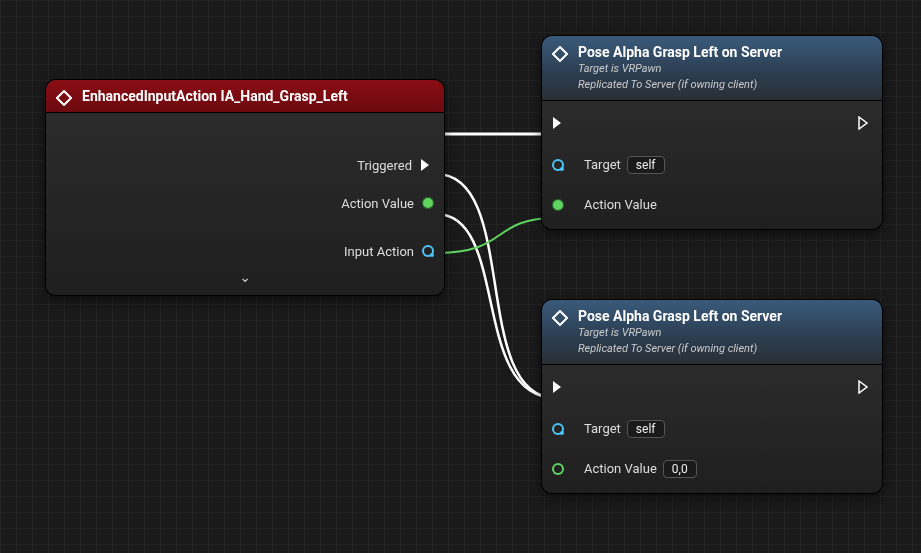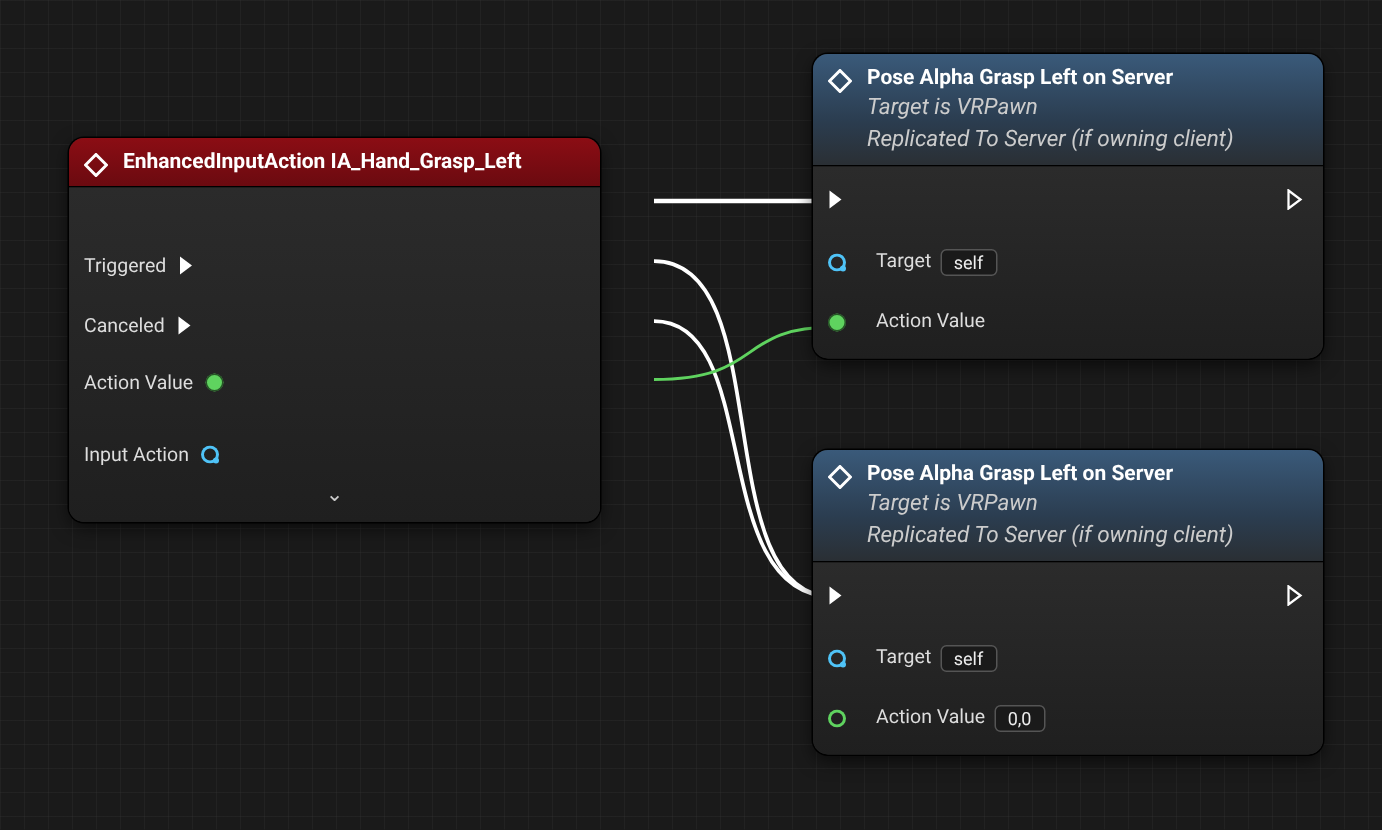--- a/index.html
+++ b/index.html
@@ -36,31 +36,31 @@
   .header {
     display:flex; flex-direction:column; gap:2px;
     padding: 8px 12px 8px 36px;
     border-radius: 10px 10px 0 0;
     position: relative;
   }
   .header .icon {
     position:absolute; left:10px; top:10px; width:16px; height:16px;
   }
   .header .title { font-weight:700; font-size:14px; color:#fff; white-space:nowrap; }
-  .header .sub { font-style:italic; font-size:15px; color:#cccccc; line-height:1.25; }
+  .header .sub { font-style:italic; font-size:11px; color:#cccccc; line-height:1.25; }
 
   .body {
     padding: 8px 10px 10px 10px;
     background: linear-gradient(#2b2b2b, #1f1f1f);
     border-radius: 0 0 10px 10px;
   }
 
   .row { display:flex; align-items:center; height:28px; font-size:13px; color:#ddd; }
   .row .lbl { flex: 0 0 auto; white-space: nowrap; }
-  .row.right { }
+  .row.right { justify-content:flex-end; }
   .row.right .lbl { margin-right:8px; text-align:right; }
   .row.left { justify-content:flex-start; }
   .row.left .lbl { margin-left:20px; }
 
   .pin { width:14px; height:14px; display:inline-flex; align-items:center; justify-content:center; }
 
   .pin-exec-out, .pin-exec-in { width:14px; height:14px; }
   .pin-exec-out svg, .pin-exec-in svg { display:block; }
 
   .pin-data { width:12px; height:12px; border-radius:50%; box-shadow: inset 0 0 0 1px rgba(0,0,0,.6); }
@@ -70,21 +70,21 @@
   .pin-blue-hollow::after { content:""; display:block; width:4px; height:4px; border-radius:50%; background:#4fc3f7; transform:translate(4px,4px);}
 
   .selfbox, .inputbox {
     background:#1a1a1a; border:1px solid #555; border-radius:4px;
     padding:1px 8px; font-size:12px; color:#eee; margin-left:6px;
   }
 
   .expand { text-align:center; color:#ccc; font-size:14px; padding-top:4px; }
 
   
-  #nodeA { left:46px; top:92px; width:354px; }
+  #nodeA { left:46px; top:80px; width:398px; }
   #nodeB { left:542px; top:36px; width:340px; }
   #nodeC { left:542px; top:300px; width:340px; }
 
   .spacer30 { height:30px; }
 </style>
 </head>
 <body>
 
 <svg class="wires">
 
@@ -103,28 +103,20 @@
       <svg viewBox="0 0 16 16">
           <path d="M8 1 L15 8 L8 15 L1 8 Z" fill="none" stroke="#fff" stroke-width="2"></path>
         </svg>
     </span>
     <span class="title">EnhancedInputAction IA_Hand_Grasp_Left</span>
   </div>
   <div class="body">
     <div class="spacer30"></div>
     <div class="row right">
       <span class="lbl">Triggered</span>
-      <span class="pin pin-exec-out">
-        <svg width="14" height="14">
-            <path d="M1 1 L9 7 L1 13 Z" fill="#fff"></path>
-          </svg>
-      </span>
-    </div>
-    <div class="row right" style="margin-top:12px;">
-      <span class="lbl">Canceled</span>
       <span class="pin pin-exec-out">
         <svg width="14" height="14">
             <path d="M1 1 L9 7 L1 13 Z" fill="#fff"></path>
           </svg>
       </span>
     </div>
     <div class="row right" style="margin-top:10px;">
       <span class="lbl">Action Value</span>
       <span class="pin pin-data pin-green-fill"></span>
     </div>

